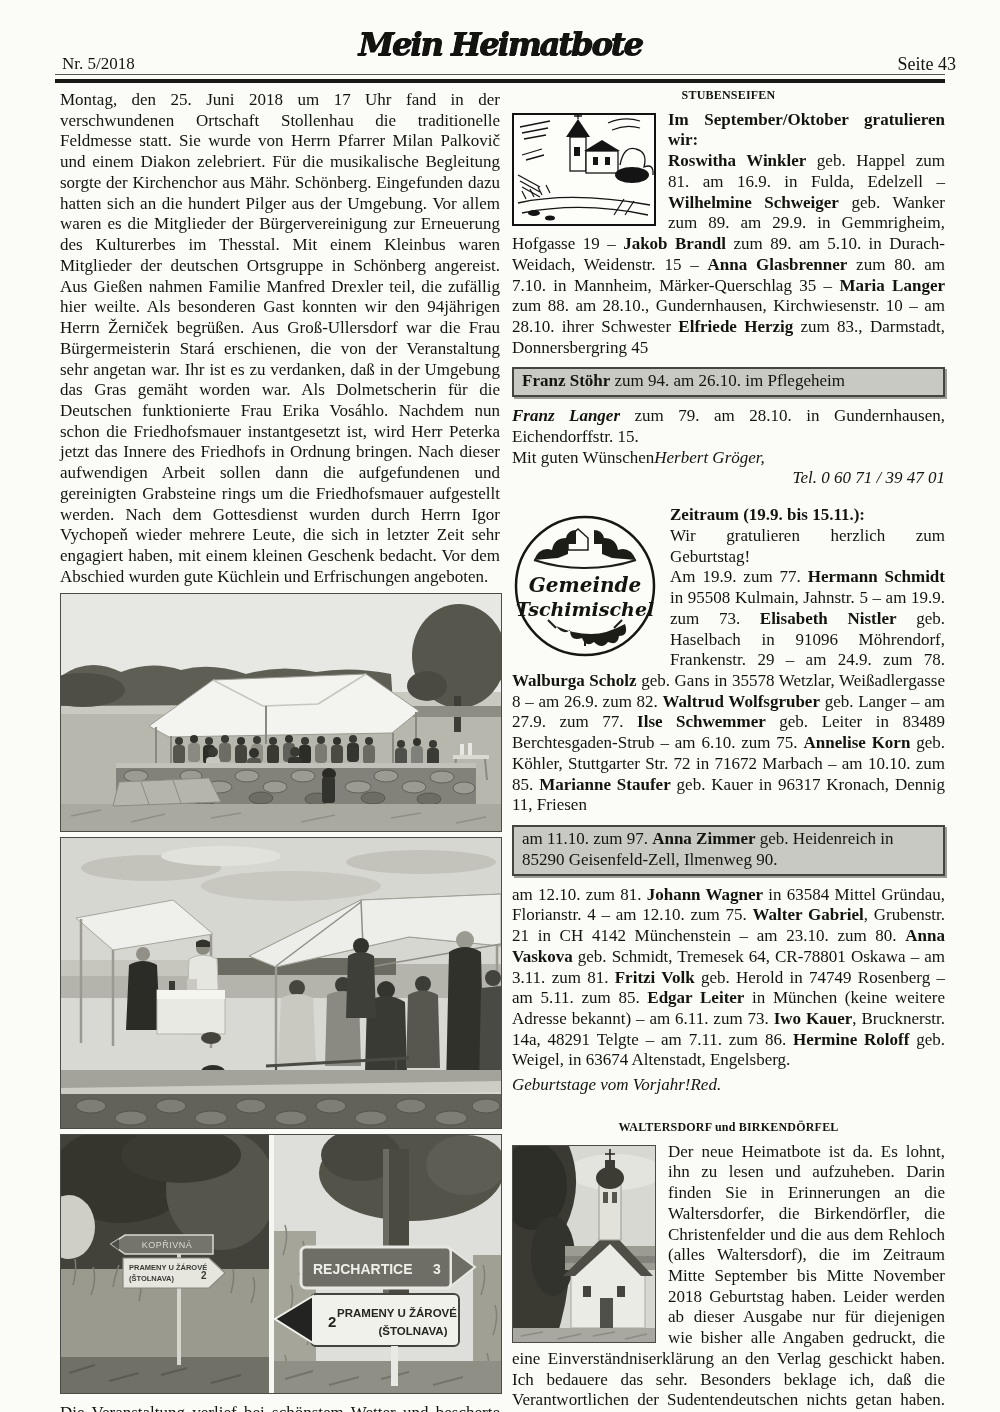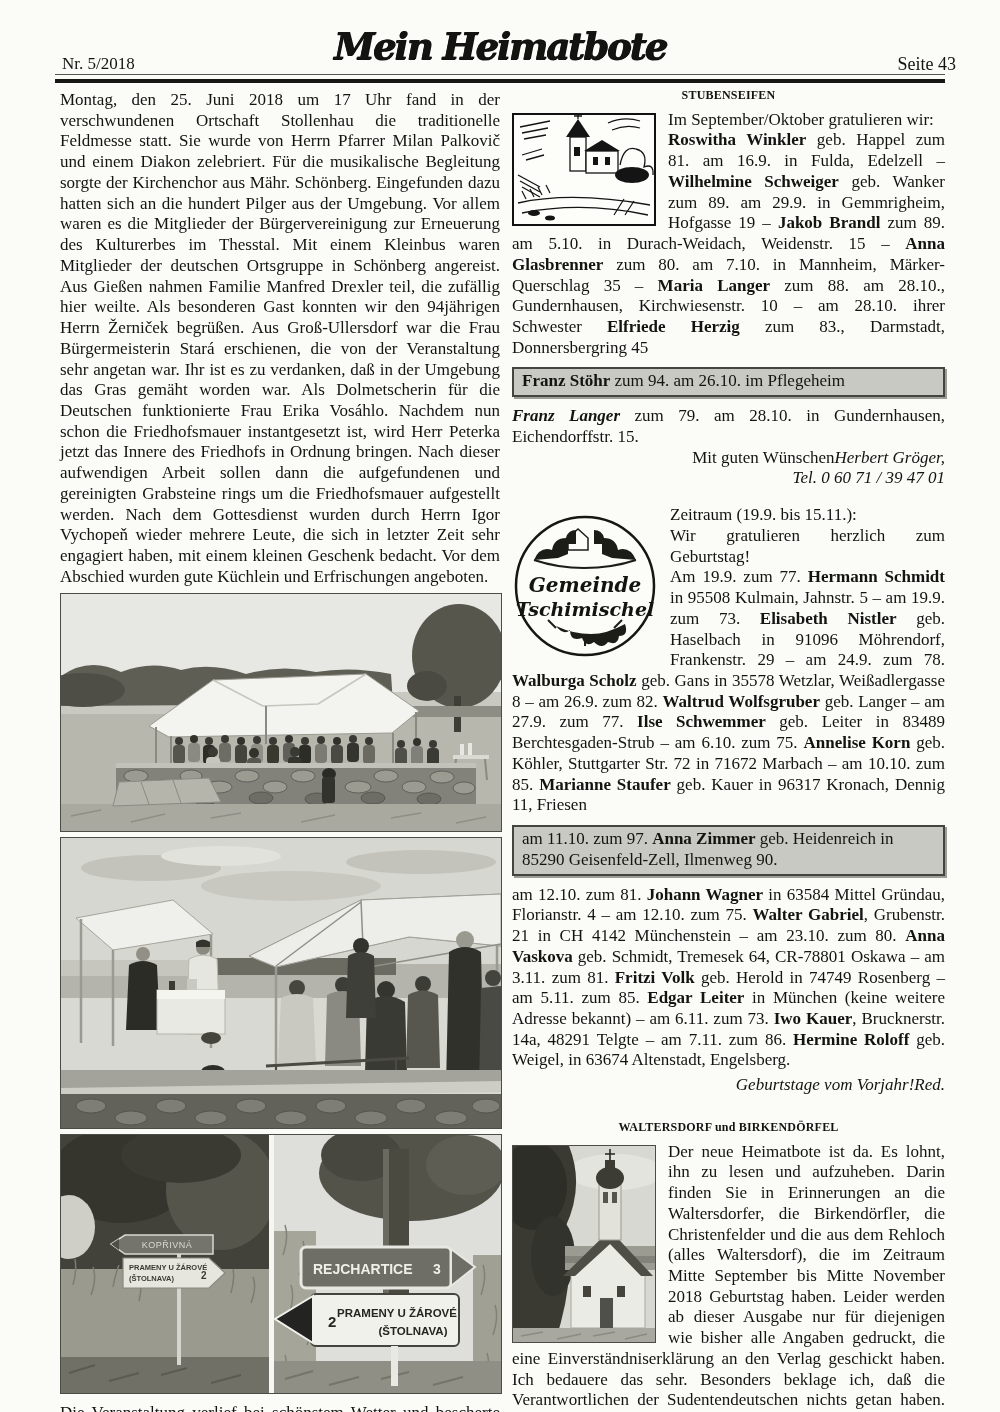--- a/index.html
+++ b/index.html
@@ -6,21 +6,21 @@
   .page {
     position:relative; width:1000px; height:1412px; margin:0 auto;
     background:#fbfbf8; color:#131310; overflow:hidden;
     font-family:"Liberation Serif", serif; font-size:17px; line-height:1.22;
   }
   .hdr-issue { position:absolute; left:62px; top:54px; font-size:17px; }
   .hdr-page  { position:absolute; right:44px; top:54px; font-size:18px;font-family:Liberation Serif, serif; }
   .masthead  {
     position:absolute; left:0; right:0; top:28px; text-align:center;
     font-family:"DejaVu Serif", serif; font-weight:bold; font-style:italic;
-    font-size:37px; letter-spacing:-2px; line-height:1;
+    font-size:32px; letter-spacing:-2px; line-height:1;
     text-shadow:1px 0 0 #111, 0 1px 0 #111;
   }
   .hdr-rule { position:absolute; left:55px; top:79px; width:890px; height:4px; background:#171715; }
   .hdr-rule2 { position:absolute; left:55px; top:74px; width:890px; height:1px; background:#55554f; }
 
   .col-left  { position:absolute; left:60px;  top:90px; width:440px; }
   .col-right { position:absolute; left:512px; top:88px; width:433px; }
 
   .just { text-align:justify; }
   .article { margin:0 0 5px 0; }
@@ -28,27 +28,27 @@
   .photo { display:block; margin:5px 0 0 0; border:1px solid #4c4c46; background:#d9d9d3; }
   .caption { margin-top:9px; text-align:justify; }
 
   .sec-heading { text-align:center; font-weight:bold; font-size:12px; margin:0 0 7px 0; letter-spacing:0.2px; }
   .mt-sec { margin-top:16px; }
   .mt-sec2 { margin-top:24px; }
 
   .wrapfig { float:left; margin:3px 12px 3px 0; }
   .clearfix::after { content:""; display:block; clear:both; }
 
-  .bold-line { font-weight:normal; }
+  .bold-line { font-weight:bold; }
   .graybox {
     background:#c9c9c3; border:2px solid #45453f;
     box-shadow:2px 2px 0 #9d9d96;
     padding:2px 17px 3px 8px; margin:9px 0 9px 0;
   }
-  .row-split { display:flex; justify-content:flex-end; align-items:baseline; }
+  .row-split { display:flex; justify-content:flex-start; align-items:baseline; }
   .ital { font-style:italic; }
   .sig-block { text-align:right; font-style:italic; }
 </style>
 </head>
 <body>
 
 <div class="page">
 
   <div class="hdr-issue">Nr. 5/2018</div>
   <div class="masthead">Mein Heimatbote</div>

